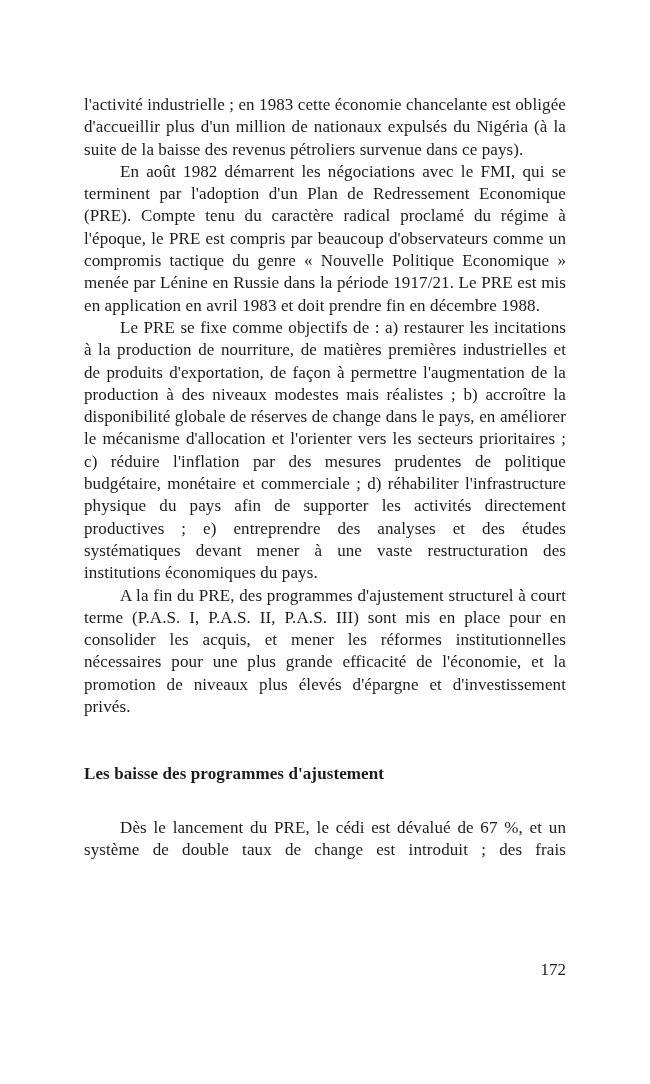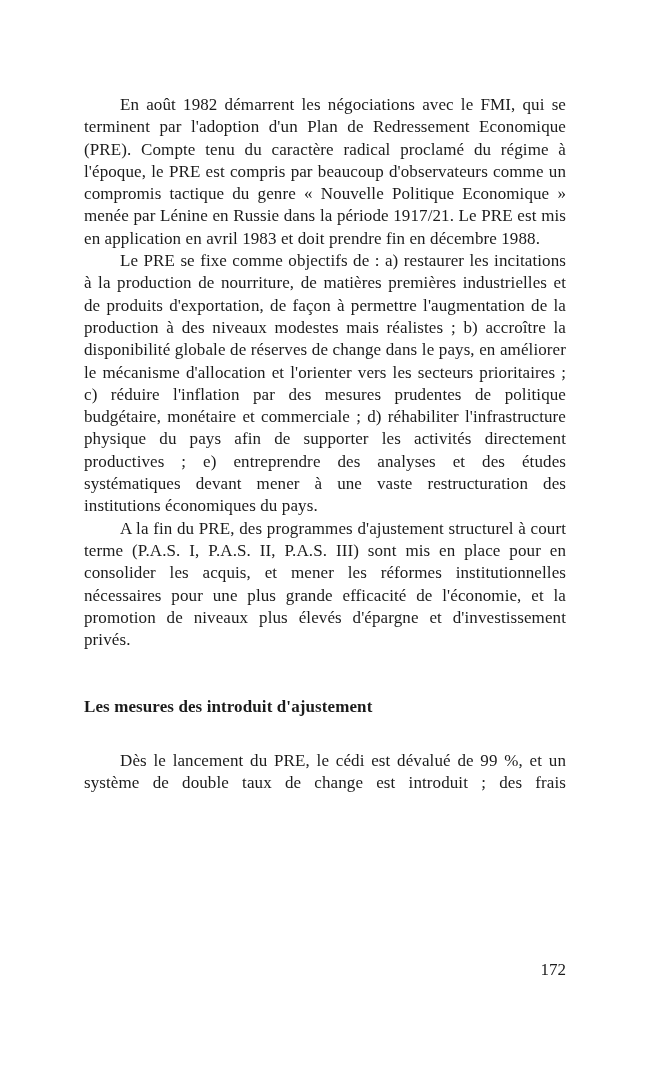--- a/index.html
+++ b/index.html
@@ -52,20 +52,21 @@
     font-size: 17px;
     line-height: 22.3px;
     text-align: right;
   }
 </style>
 </head>
 <body>
 
 <div class="page">
   <main class="text-block">
+    <p class="para noindent">l'activité industrielle ; en 1983 cette économie chancelante est obligée d'accueillir plus d'un million de nationaux expulsés du Nigéria (à la suite de la baisse des revenus pétroliers survenue dans ce pays).</p>
     <p class="para">En août 1982 démarrent les négociations avec le FMI, qui se terminent par l'adoption d'un Plan de Redressement Economique (PRE). Compte tenu du caractère radical proclamé du régime à l'époque, le PRE est compris par beaucoup d'observateurs comme un compromis tactique du genre « Nouvelle Politique Economique » menée par Lénine en Russie dans la période 1917/21. Le PRE est mis en application en avril 1983 et doit prendre fin en décembre 1988.</p>
     <p class="para">Le PRE se fixe comme objectifs de : a) restaurer les incitations à la production de nourriture, de matières premières industrielles et de produits d'exportation, de façon à permettre l'augmentation de la production à des niveaux modestes mais réalistes ; b) accroître la disponibilité globale de réserves de change dans le pays, en améliorer le mécanisme d'allocation et l'orienter vers les secteurs prioritaires ; c) réduire l'inflation par des mesures prudentes de politique budgétaire, monétaire et commerciale ; d) réhabiliter l'infrastructure physique du pays afin de supporter les activités directement productives ; e) entreprendre des analyses et des études systématiques devant mener à une vaste restructuration des institutions économiques du pays.</p>
     <p class="para">A la fin du PRE, des programmes d'ajustement structurel à court terme (P.A.S. I, P.A.S. II, P.A.S. III) sont mis en place pour en consolider les acquis, et mener les réformes institutionnelles nécessaires pour une plus grande efficacité de l'économie, et la promotion de niveaux plus élevés d'épargne et d'investissement privés.</p>
-    <h2 class="section-heading">Les mesures des introduit d'ajustement</h2>
-    <p class="para continues">Dès le lancement du PRE, le cédi est dévalué de 99 %, et un système de double taux de change est introduit ; des frais</p>
+    <h2 class="section-heading">Les baisse des programmes d'ajustement</h2>
+    <p class="para continues">Dès le lancement du PRE, le cédi est dévalué de 67 %, et un système de double taux de change est introduit ; des frais</p>
   </main>
   <div class="page-number">172</div>
 </div>
 
 </body></html>

